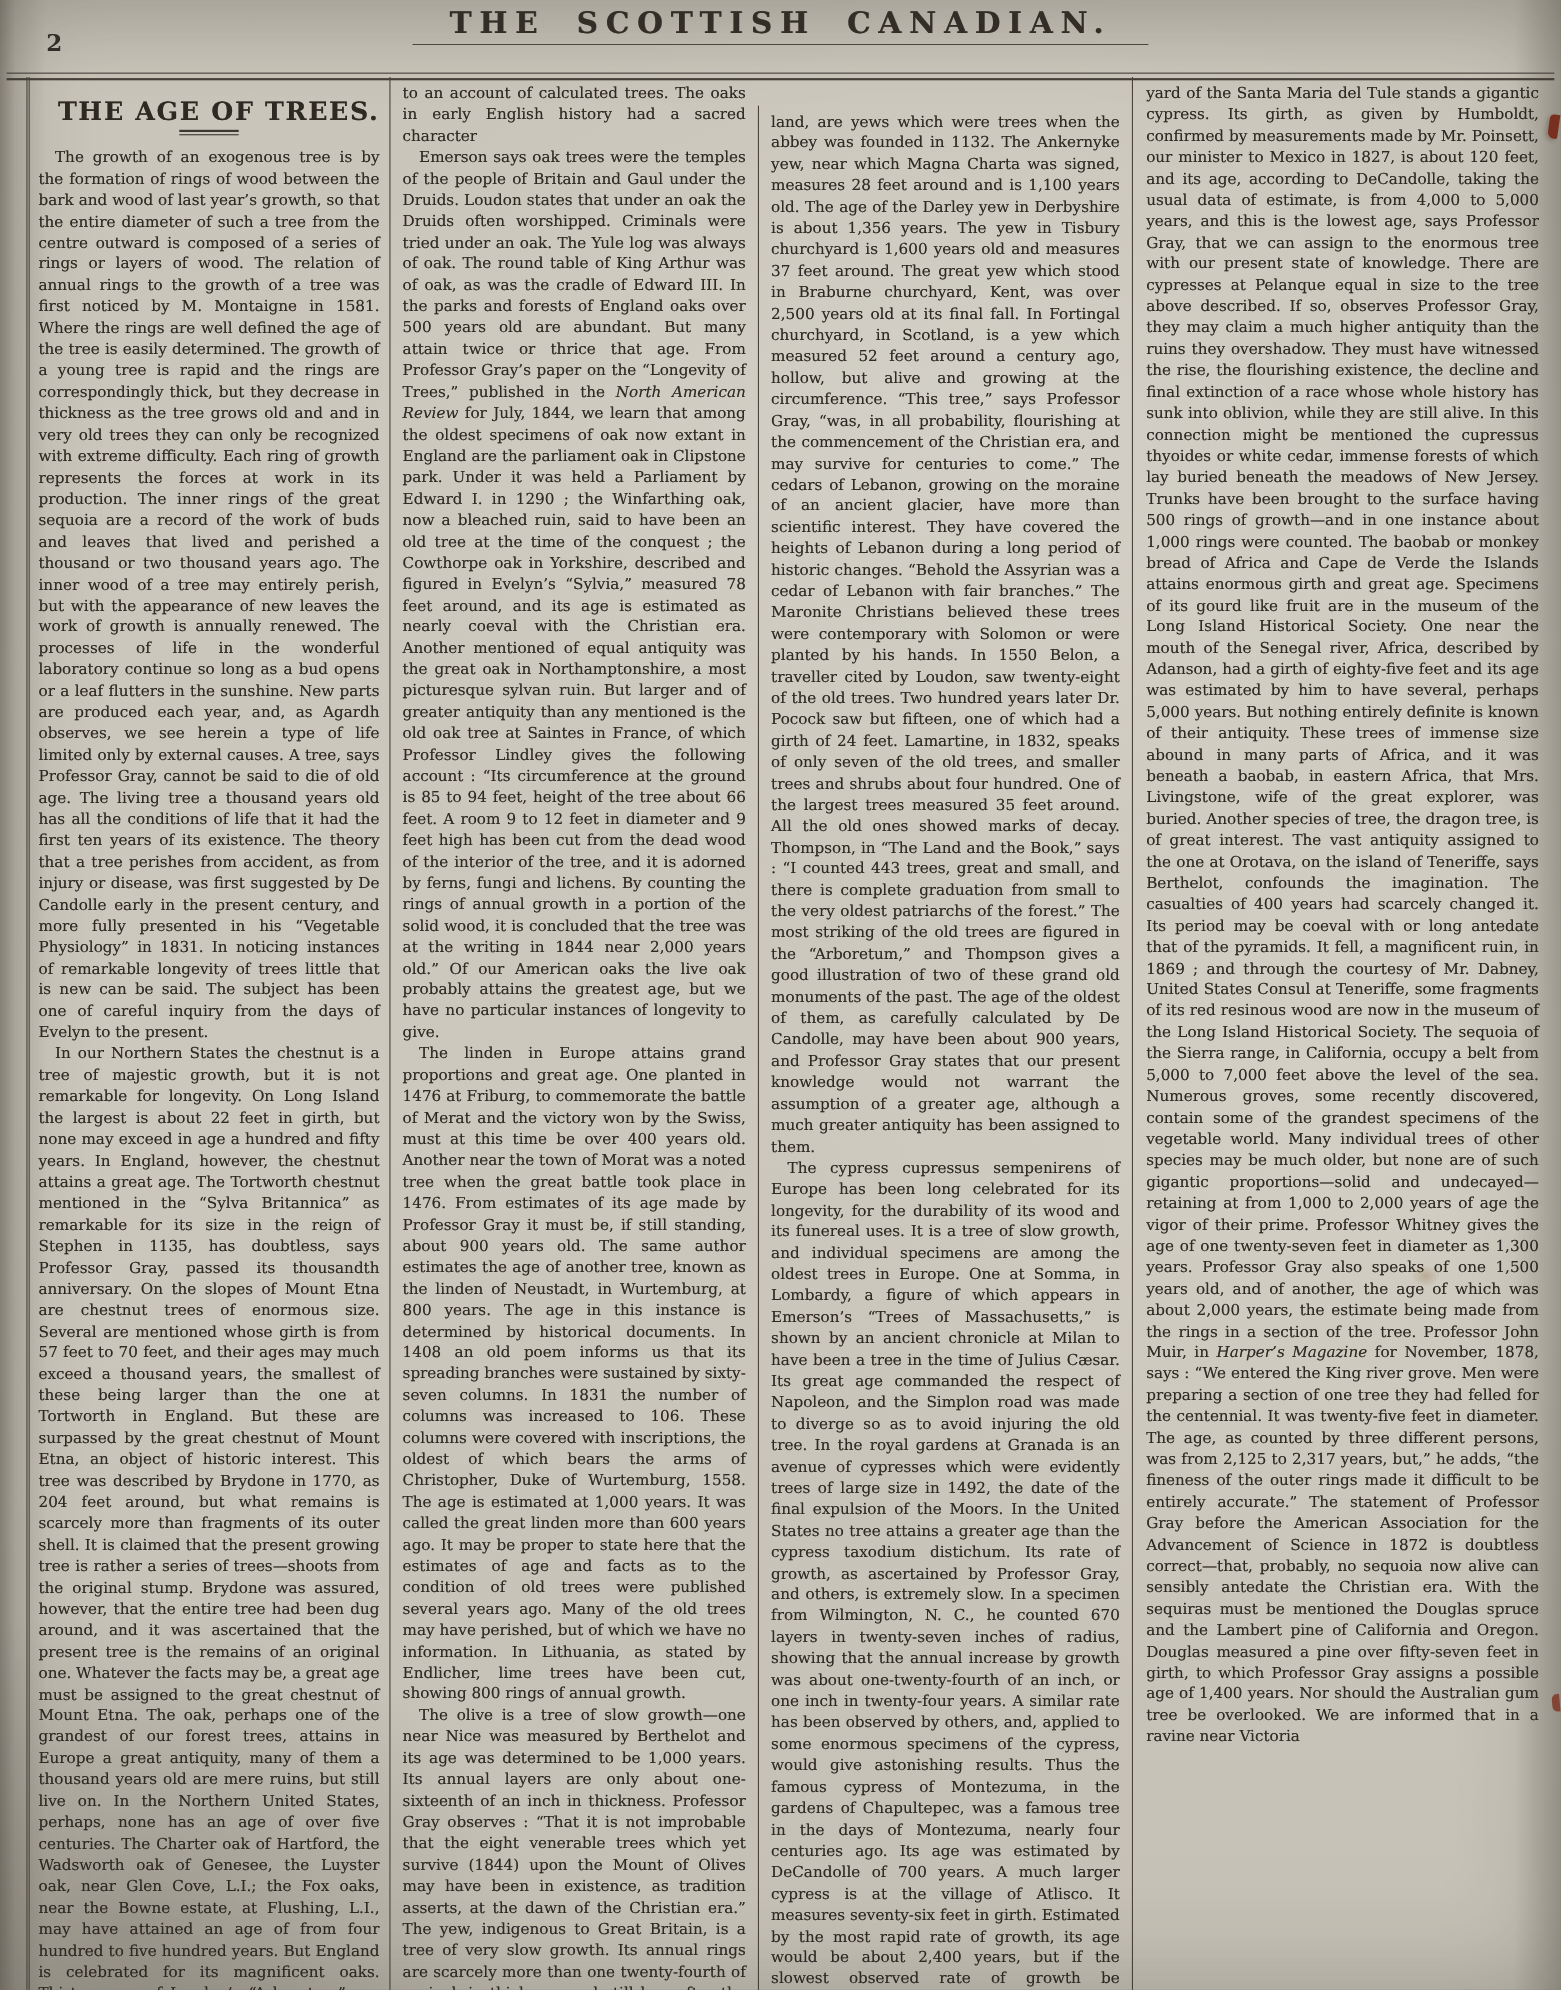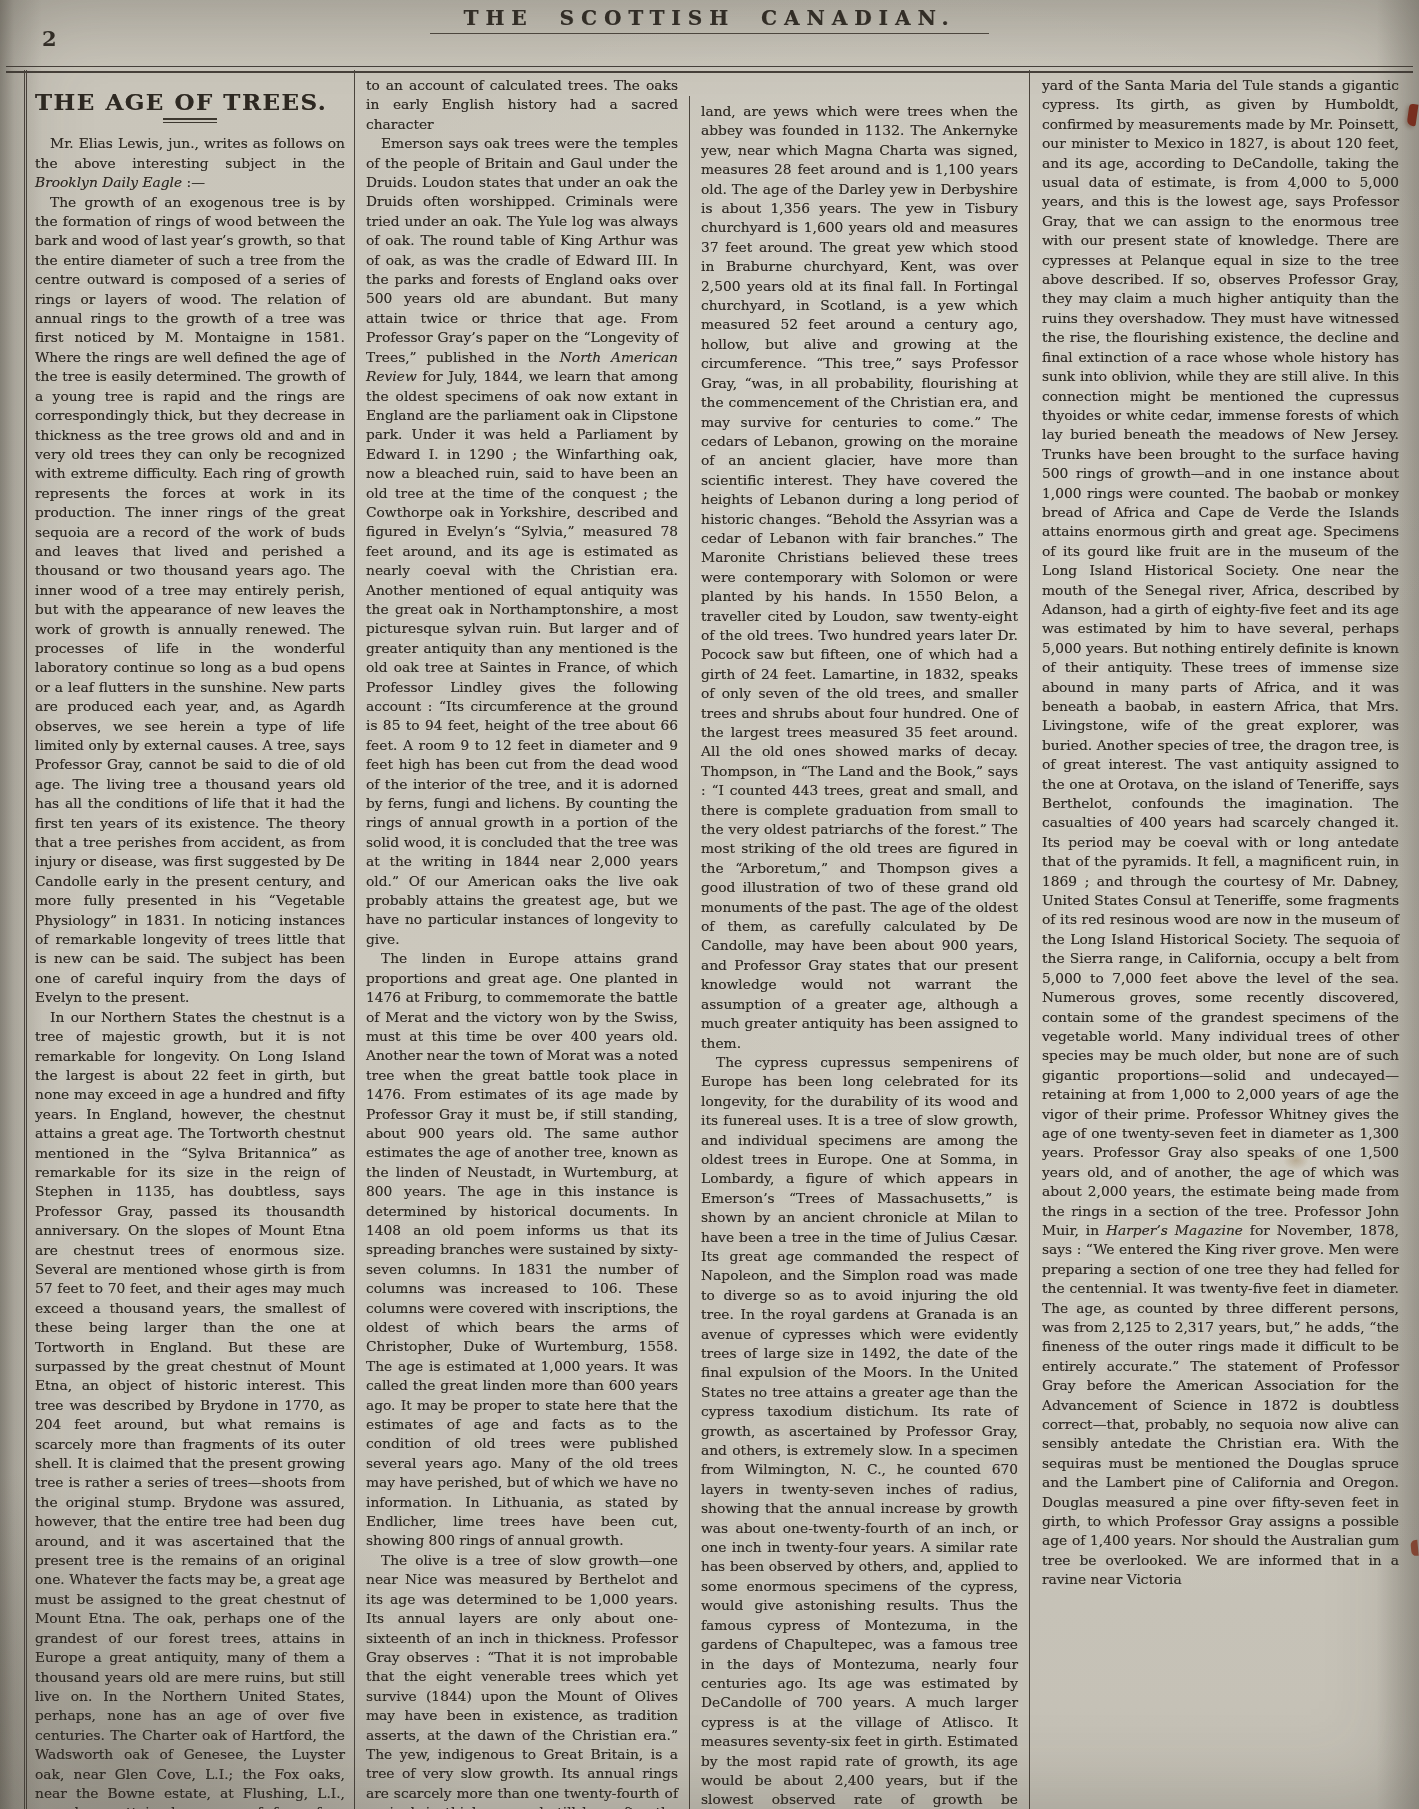--- a/index.html
+++ b/index.html
@@ -23,21 +23,21 @@
     box-shadow: inset 0 0 90px rgba(50,45,38,0.28);
   }
   
   .masthead { position:relative; height:62px; text-align:center; }
   .page-num {
     position:absolute; left:42px; top:26px;
     font-size:21px; font-weight:bold; color:#332e27;
   }
   .paper-title {
     display:inline-block; margin:6px 0 0 0;
-    font-size:20px; font-weight:bold; letter-spacing:7px; word-spacing:12px;
+    font-size:27px; font-weight:bold; letter-spacing:7px; word-spacing:12px;
     color:#332e27;
     border-bottom:1px solid rgba(58,52,44,0.85);
     padding:0 34px 3px 34px;
     text-shadow:0.4px 0.4px 0 rgba(51,46,39,0.5);
   }
   .masthead-rule {
     height:4px; margin:4px 6px 0 6px;
     border-top:1.5px solid #46403a;
     border-bottom:2.5px solid #46403a;
   }
@@ -58,21 +58,21 @@
   .col2 { width:335px; padding:6px 11px 0 11px; border-left:1px solid #4a443c; }
   .col3 { width:340px; padding:6px 11px 0 11px; border-left:1px solid #4a443c;margin-top:26px; }
   .col4 { flex:1; padding:6px 12px 0 12px; border-left:1px solid #4a443c; }
   .para { margin:0; }
   .para:not(.cont) { text-indent:15px; }
   .para em { font-style:italic; }
   
   .headline {
     margin:12px 0 0 0;
     font-size:23px; font-weight:bold; letter-spacing:1.5px;
-    text-align:left; text-indent:0;
+    text-align:right; text-indent:0;
     color:#2e2922;
   }
   .headline-divider {
     width:54px; height:2px;
     margin:7px auto 11px auto;
     border-top:2px solid #3c372f;
     border-bottom:1px solid #3c372f;
   }
   
   .blemish-1 {
@@ -100,21 +100,20 @@
     <span class="page-num">2</span>
     <h1 class="paper-title">THE SCOTTISH CANADIAN.</h1>
   </div>
   <div class="masthead-rule"></div>
 
   <div class="content">
     <div class="col col1">
       <h2 class="headline">THE AGE OF TREES.</h2>
       <div class="headline-divider"></div>
       <div class="col-body">
-          <p class="para">Mr. Elias Lewis, jun., writes as follows on the above interesting subject in the <em>Brooklyn Daily Eagle</em> :—</p>
           <p class="para">The growth of an exogenous tree is by the formation of rings of wood between the bark and wood of last year’s growth, so that the entire diameter of such a tree from the centre outward is composed of a series of rings or layers of wood.  The relation of annual rings to the growth of a tree was first noticed by M. Montaigne in 1581.  Where the rings are well defined the age of the tree is easily determined.  The growth of a young tree is rapid and the rings are correspondingly thick, but they decrease in thickness as the tree grows old and and in very old trees they can only be recognized with extreme difficulty.  Each ring of growth represents the forces at work in its production.  The inner rings of the great sequoia are a record of the work of buds and leaves that lived and perished a thousand or two thousand years ago.  The inner wood of a tree may entirely perish, but with the appearance of new leaves the work of growth is annually renewed.  The processes of life in the wonderful laboratory continue so long as a bud opens or a leaf flutters in the sunshine.  New parts are produced each year, and, as Agardh observes, we see herein a type of life limited only by external causes.  A tree, says Professor Gray, cannot be said to die of old age.  The living tree a thousand years old has all the conditions of life that it had the first ten years of its existence.  The theory that a tree perishes from accident, as from injury or disease, was first suggested by De Candolle early in the present century, and more fully presented in his “Vegetable Physiology” in 1831.  In noticing instances of remarkable longevity of trees little that is new can be said.  The subject has been one of careful inquiry from the days of Evelyn to the present.</p>
           <p class="para">In our Northern States the chestnut is a tree of majestic growth, but it is not remarkable for longevity.  On Long Island the largest is about 22 feet in girth, but none may exceed in age a hundred and fifty years.  In England, however, the chestnut attains a great age.  The Tortworth chestnut mentioned in the “Sylva Britannica” as remarkable for its size in the reign of Stephen in 1135, has doubtless, says Professor Gray, passed its thousandth anniversary.  On the slopes of Mount Etna are chestnut trees of enormous size.  Several are mentioned whose girth is from 57 feet to 70 feet, and their ages may much exceed a thousand years, the smallest of these being larger than the one at Tortworth in England.  But these are surpassed by the great chestnut of Mount Etna, an object of historic interest.  This tree was described by Brydone in 1770, as 204 feet around, but what remains is scarcely more than fragments of its outer shell.  It is claimed that the present growing tree is rather a series of trees—shoots from the original stump.  Brydone was assured, however, that the entire tree had been dug around, and it was ascertained that the present tree is the remains of an original one.  Whatever the facts may be, a great age must be assigned to the great chestnut of Mount Etna.  The oak, perhaps one of the grandest of our forest trees, attains in Europe a great antiquity, many of them a thousand years old are mere ruins, but still live on.  In the Northern United States, perhaps, none has an age of over five centuries.  The Charter oak of Hartford, the Wadsworth oak of Genesee, the Luyster oak, near Glen Cove, L.I.; the Fox oaks, near the Bowne estate, at Flushing, L.I., may have attained an age of from four hundred to five hundred years.  But England is celebrated for its magnificent oaks.  Thirty pages of Loudon’s “Arboretum” are devoted</p>
         </div>
     </div>
     <div class="col col2">
         <p class="para cont">to an account of calculated trees.  The oaks in early English history had a sacred character</p>
         <p class="para">Emerson says oak trees were the temples of the people of Britain and Gaul under the Druids.  Loudon states that under an oak the Druids often worshipped.  Criminals were tried under an oak.  The Yule log was always of oak.  The round table of King Arthur was of oak, as was the cradle of Edward III.  In the parks and forests of England oaks over 500 years old are abundant.  But many attain twice or thrice that age.  From Professor Gray’s paper on the “Longevity of Trees,” published in the <em>North American Review</em> for July, 1844, we learn that among the oldest specimens of oak now extant in England are the parliament oak in Clipstone park.  Under it was held a Parliament by Edward I. in 1290 ; the Winfarthing oak, now a bleached ruin, said to have been an old tree at the time of the conquest ; the Cowthorpe oak in Yorkshire, described and figured in Evelyn’s “Sylvia,” measured 78 feet around, and its age is estimated as nearly coeval with the Christian era.  Another mentioned of equal antiquity was the great oak in Northamptonshire, a most picturesque sylvan ruin.  But larger and of greater antiquity than any mentioned is the old oak tree at Saintes in France, of which Professor Lindley gives the following account : “Its circumference at the ground is 85 to 94 feet, height of the tree about 66 feet.  A room 9 to 12 feet in diameter and 9 feet high has been cut from the dead wood of the interior of the tree, and it is adorned by ferns, fungi and lichens.  By counting the rings of annual growth in a portion of the solid wood, it is concluded that the tree was at the writing in 1844 near 2,000 years old.”  Of our American oaks the live oak probably attains the greatest age, but we have no particular instances of longevity to give.</p>
         <p class="para">The linden in Europe attains grand proportions and great age.  One planted in 1476 at Friburg, to commemorate the battle of Merat and the victory won by the Swiss, must at this time be over 400 years old.  Another near the town of Morat was a noted tree when the great battle took place in 1476.  From estimates of its age made by Professor Gray it must be, if still standing, about 900 years old.  The same author estimates the age of another tree, known as the linden of Neustadt, in Wurtemburg, at 800 years.  The age in this instance is determined by historical documents.  In 1408 an old poem informs us that its spreading branches were sustained by sixty-seven columns.  In 1831 the number of columns was increased to 106.  These columns were covered with inscriptions, the oldest of which bears the arms of Christopher, Duke of Wurtemburg, 1558.  The age is estimated at 1,000 years.  It was called the great linden more than 600 years ago.  It may be proper to state here that the estimates of age and facts as to the condition of old trees were published several years ago.  Many of the old trees may have perished, but of which we have no information.  In Lithuania, as stated by Endlicher, lime trees have been cut, showing 800 rings of annual growth.</p>
         <p class="para">The olive is a tree of slow growth—one near Nice was measured by Berthelot and its age was determined to be 1,000 years.  Its annual layers are only about one-sixteenth of an inch in thickness.  Professor Gray observes : “That it is not improbable that the eight venerable trees which yet survive (1844) upon the Mount of Olives may have been in existence, as tradition asserts, at the dawn of the Christian era.”  The yew, indigenous to Great Britain, is a tree of very slow growth.  Its annual rings are scarcely more than one twenty-fourth of an inch in thickness and still less after the tree is from one to two centuries old.  At Fountain’s Abbey, in Yorkshire, Eng-</p>
       </div>

